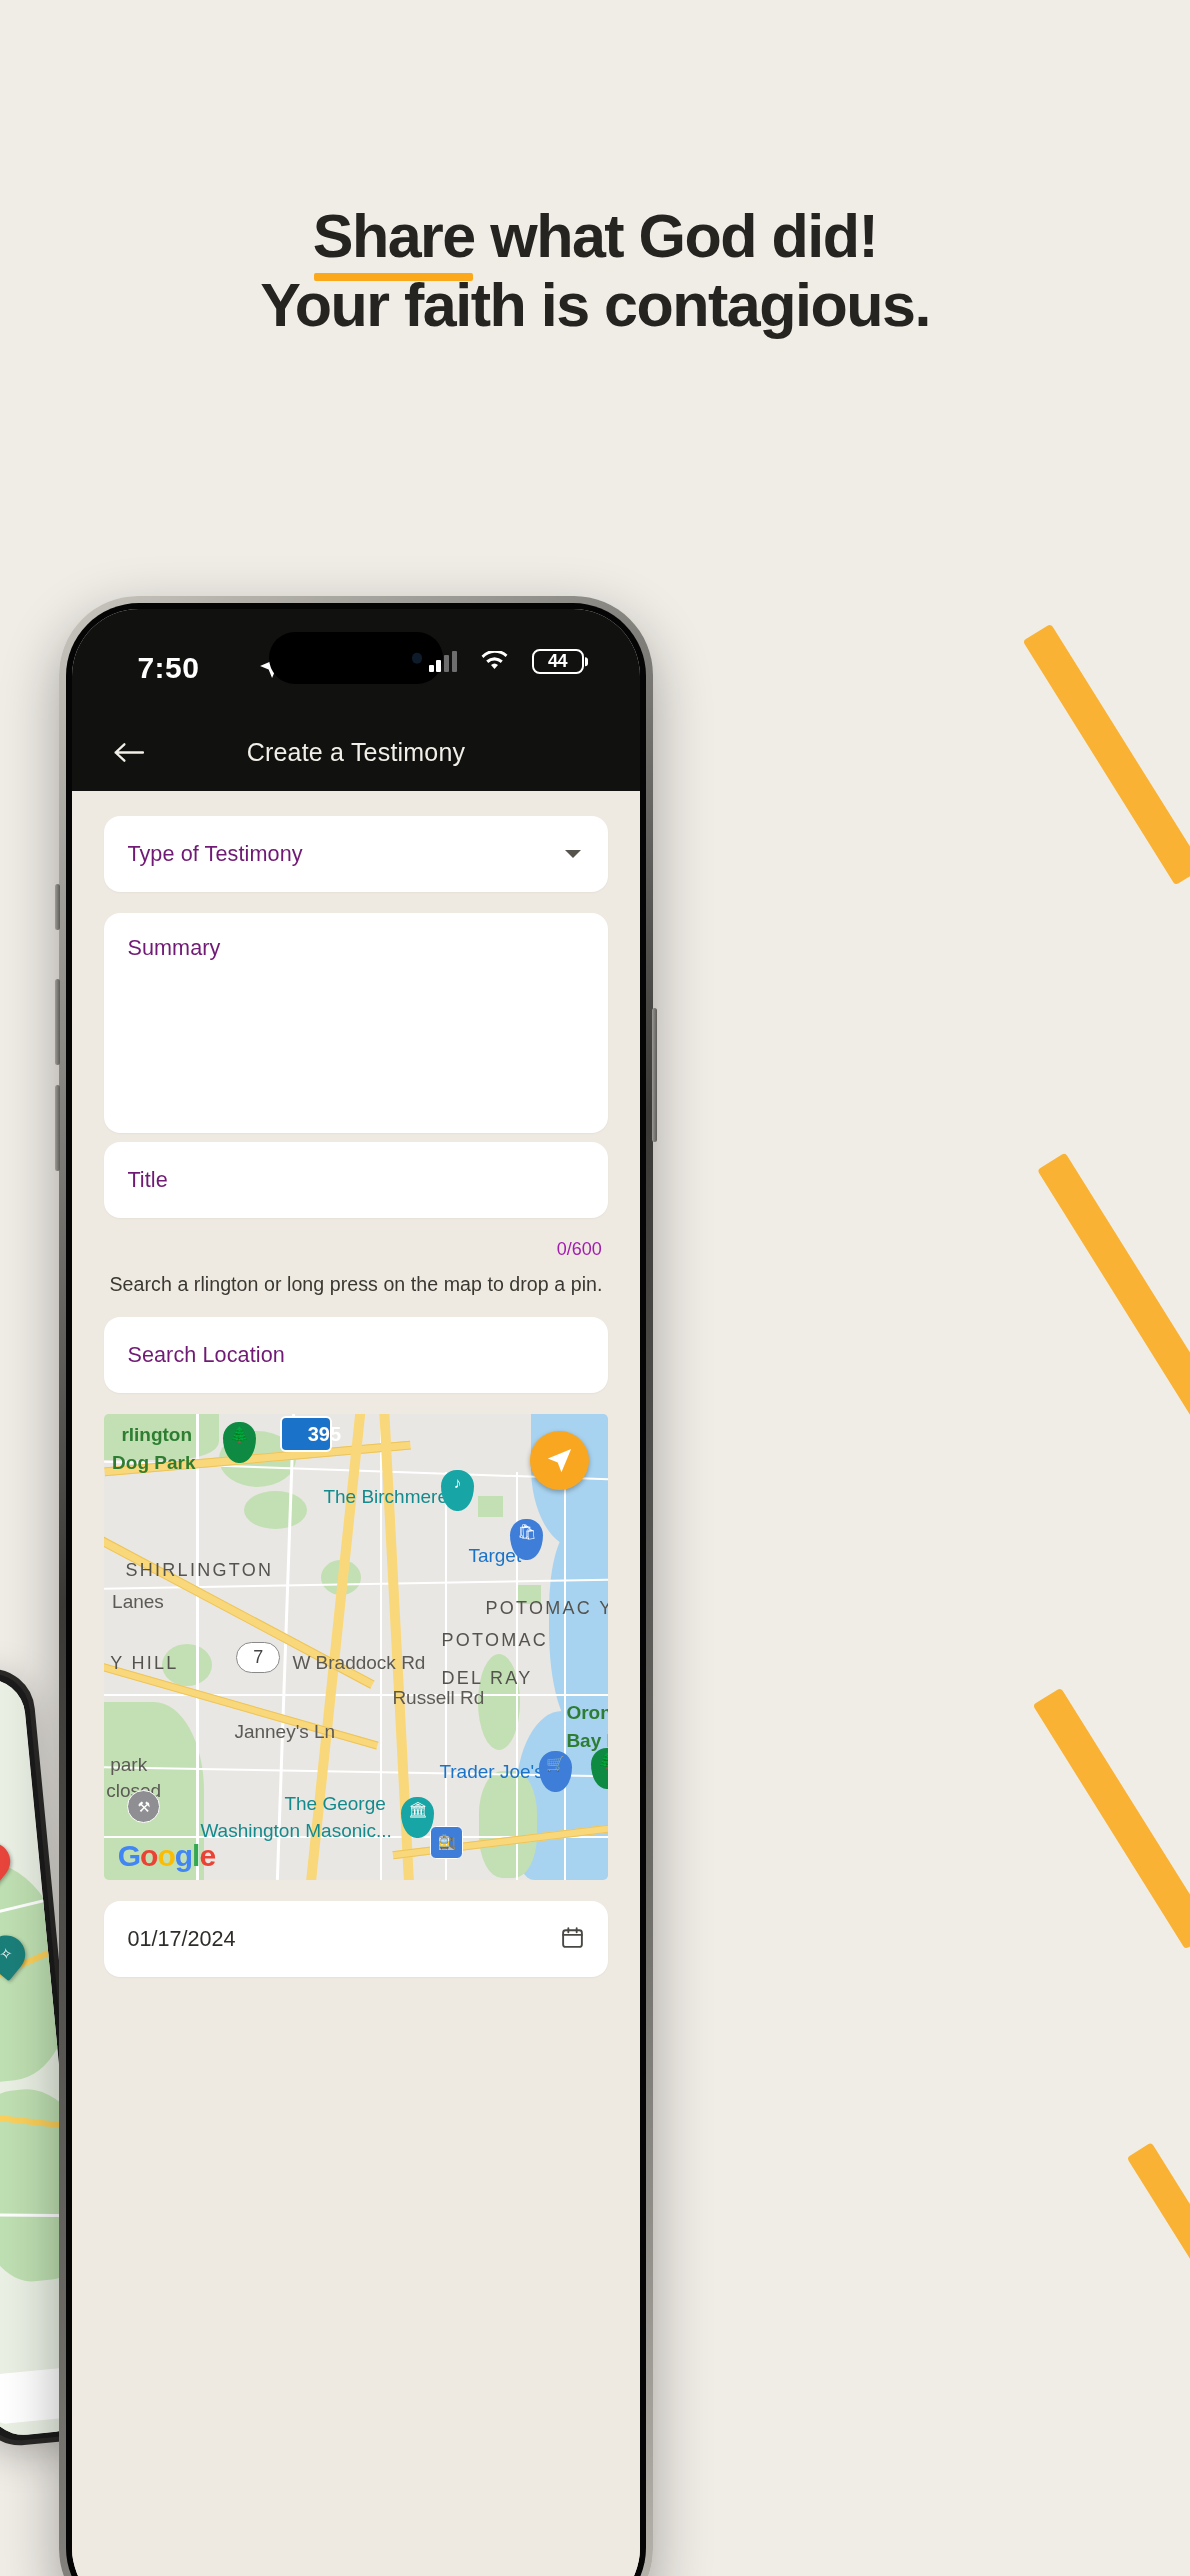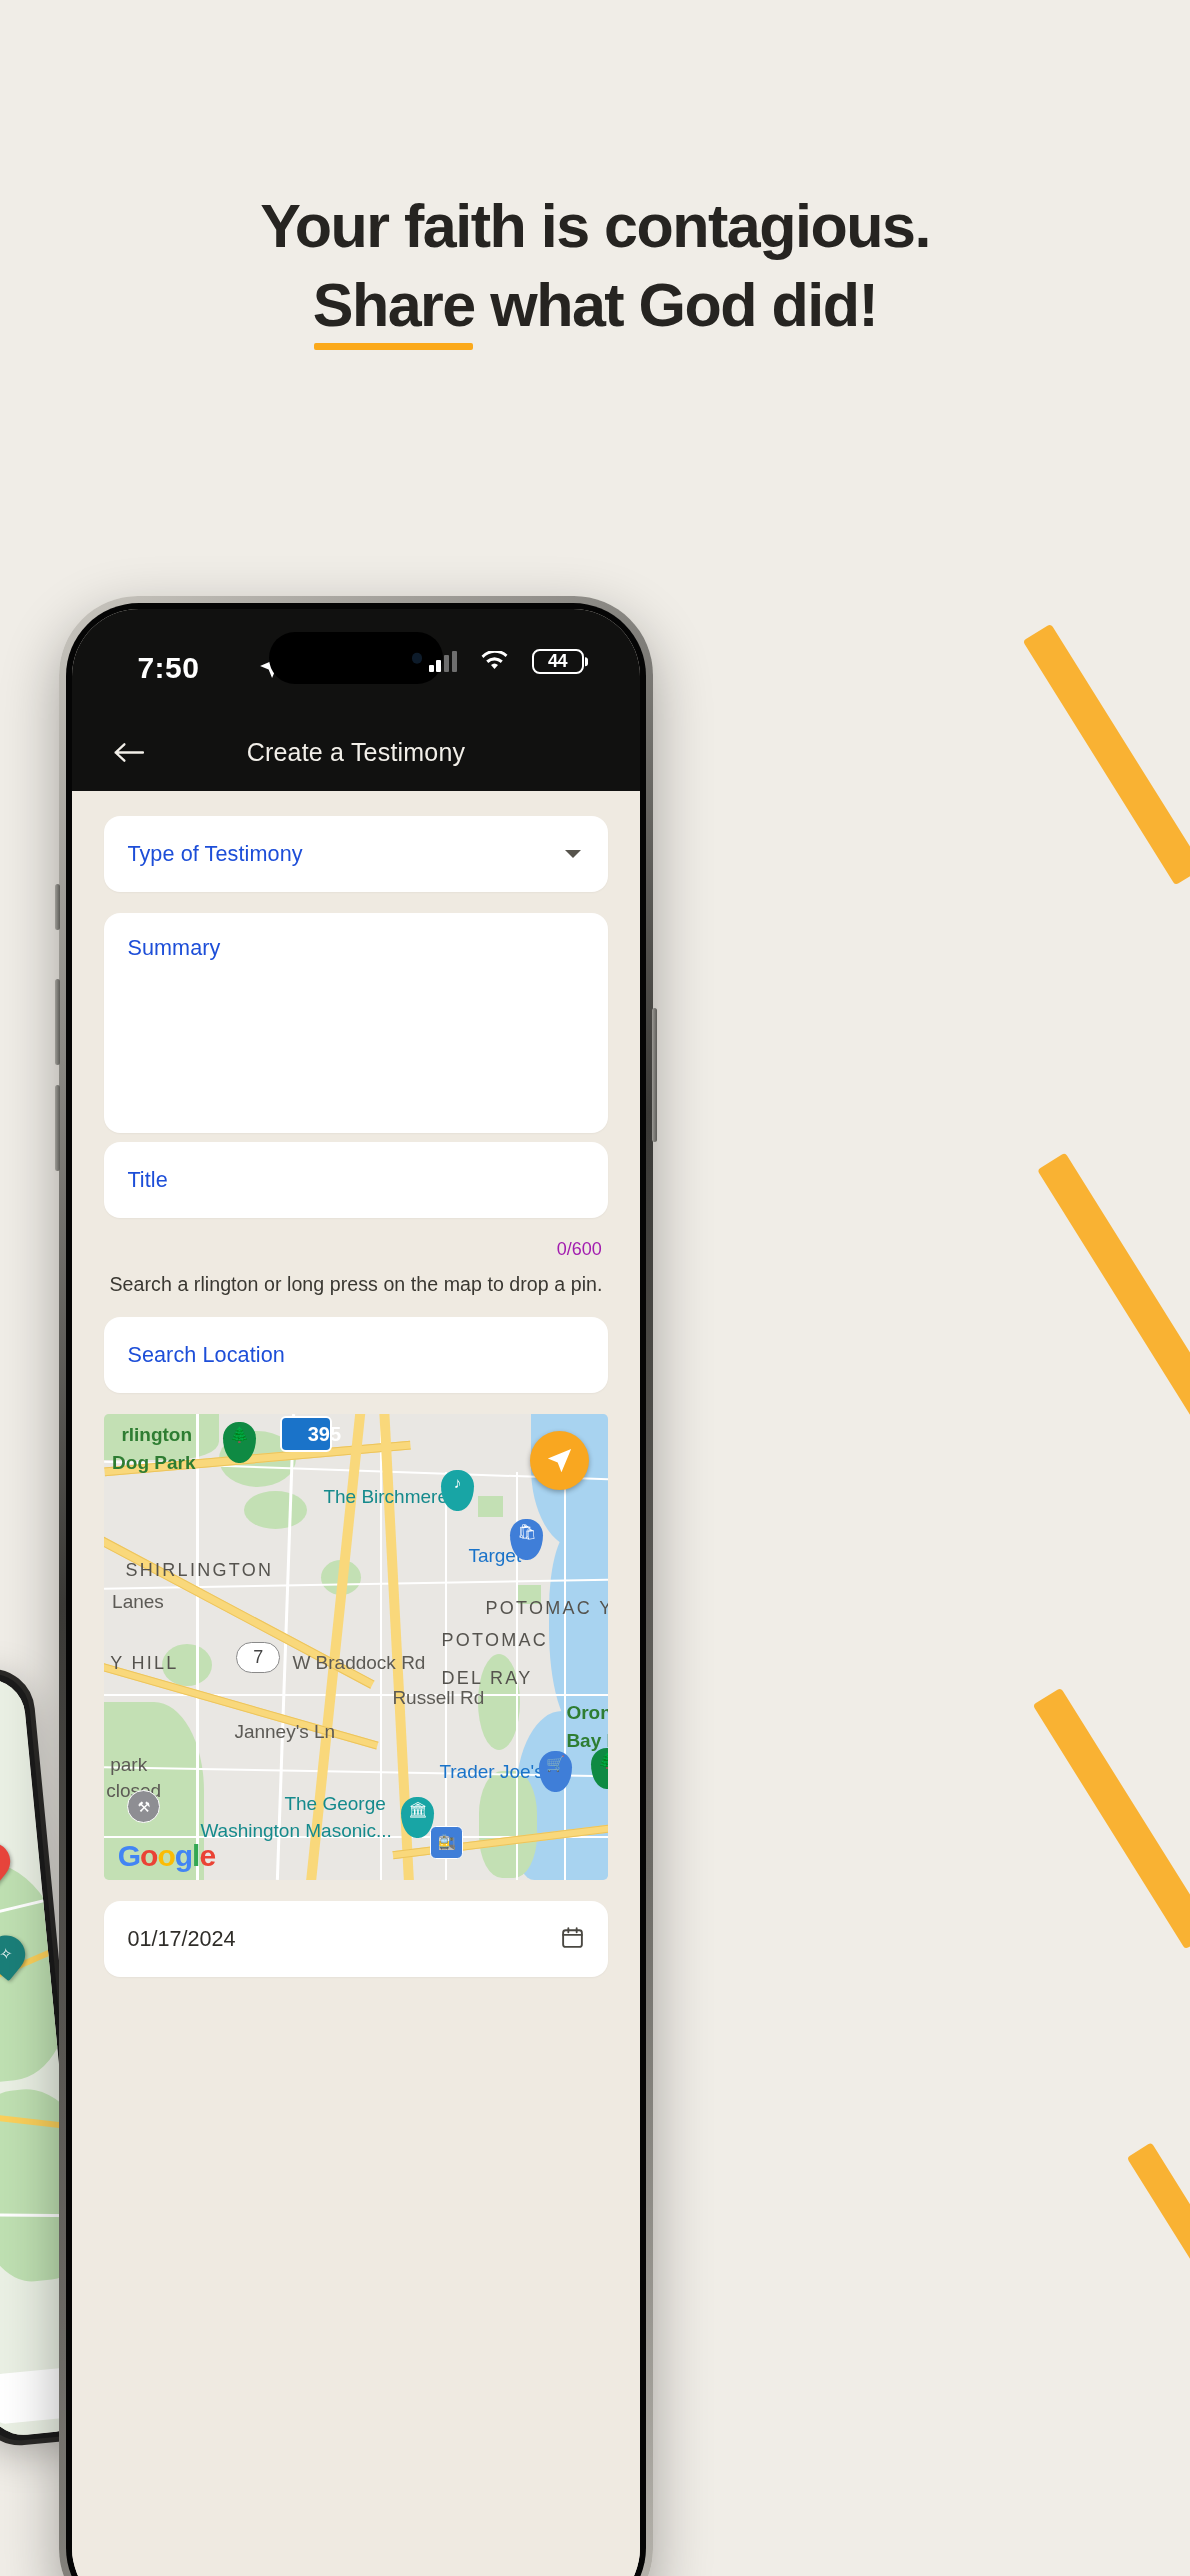--- a/index.html
+++ b/index.html
@@ -126,21 +126,21 @@
   }
 
   
   #body { flex:1; background:#EFEAE1; padding:25px 32px 0 32px; overflow:hidden; position:relative; }
   .field {
     background:#FFFFFF; border-radius:16.3px; margin-bottom:21px;
     display:flex; align-items:center; padding:0 23px;
     box-shadow:0 1px 1.9px rgba(0,0,0,.04);
   }
   .field.h { height:76px; }
-  .ph { color:#1d4ed8; font-size:21.6px; letter-spacing:0.1px; }
+  .ph { color:#701a75; font-size:21.6px; letter-spacing:0.1px; }
   #type-field { justify-content:space-between; }
   .caret { width:0;height:0;border-left:8.6px solid transparent;border-right:8.6px solid transparent;
     border-top:8.6px solid #56534C; margin-right:3.8px; }
   #summary-field {
     height:220px; align-items:flex-start; padding-top:22px; border-radius:16.3px;
     margin-bottom:8.6px;
   }
   #counter { text-align:right; color:#a21caf; font-size:18px; margin:0 5.8px 13.4px 0; }
   #hint { text-align:center; color:#3A3832; font-size:19.6px; margin-bottom:21px; letter-spacing:0.05px; }
 
@@ -198,22 +198,22 @@
 <body>
 
 <div id="bg-wrap">
   <div class="stripe s1"></div>
   <div class="stripe s2"></div>
   <div class="stripe s3"></div>
   <div class="stripe s4"></div>
 </div>
 
 <div id="headline">
+  <span class="ln ln2"><span class="uline">Share</span><span> what God did!</span></span>
   <span class="ln">Your faith is contagious.</span>
-  <span class="ln ln2"><span class="uline">Share</span><span> what God did!</span></span>
 </div>
 
 <div id="left-phone">
   <div class="screen">
     <div id="left-map">
       <div class="lp-green" style="left:-19px;top:182px;width:144px;height:220px;"></div>
       <div class="lp-green" style="left:9.6px;top:412px;width:125px;height:192px;"></div>
 
       <div class="lp-road major" style="left:0;top:288px;width:134px;height:5.8px;transform:rotate(-18deg);"></div>
       <div class="lp-road major" style="left:0;top:441px;width:134px;height:5.8px;transform:rotate(12deg);"></div>

